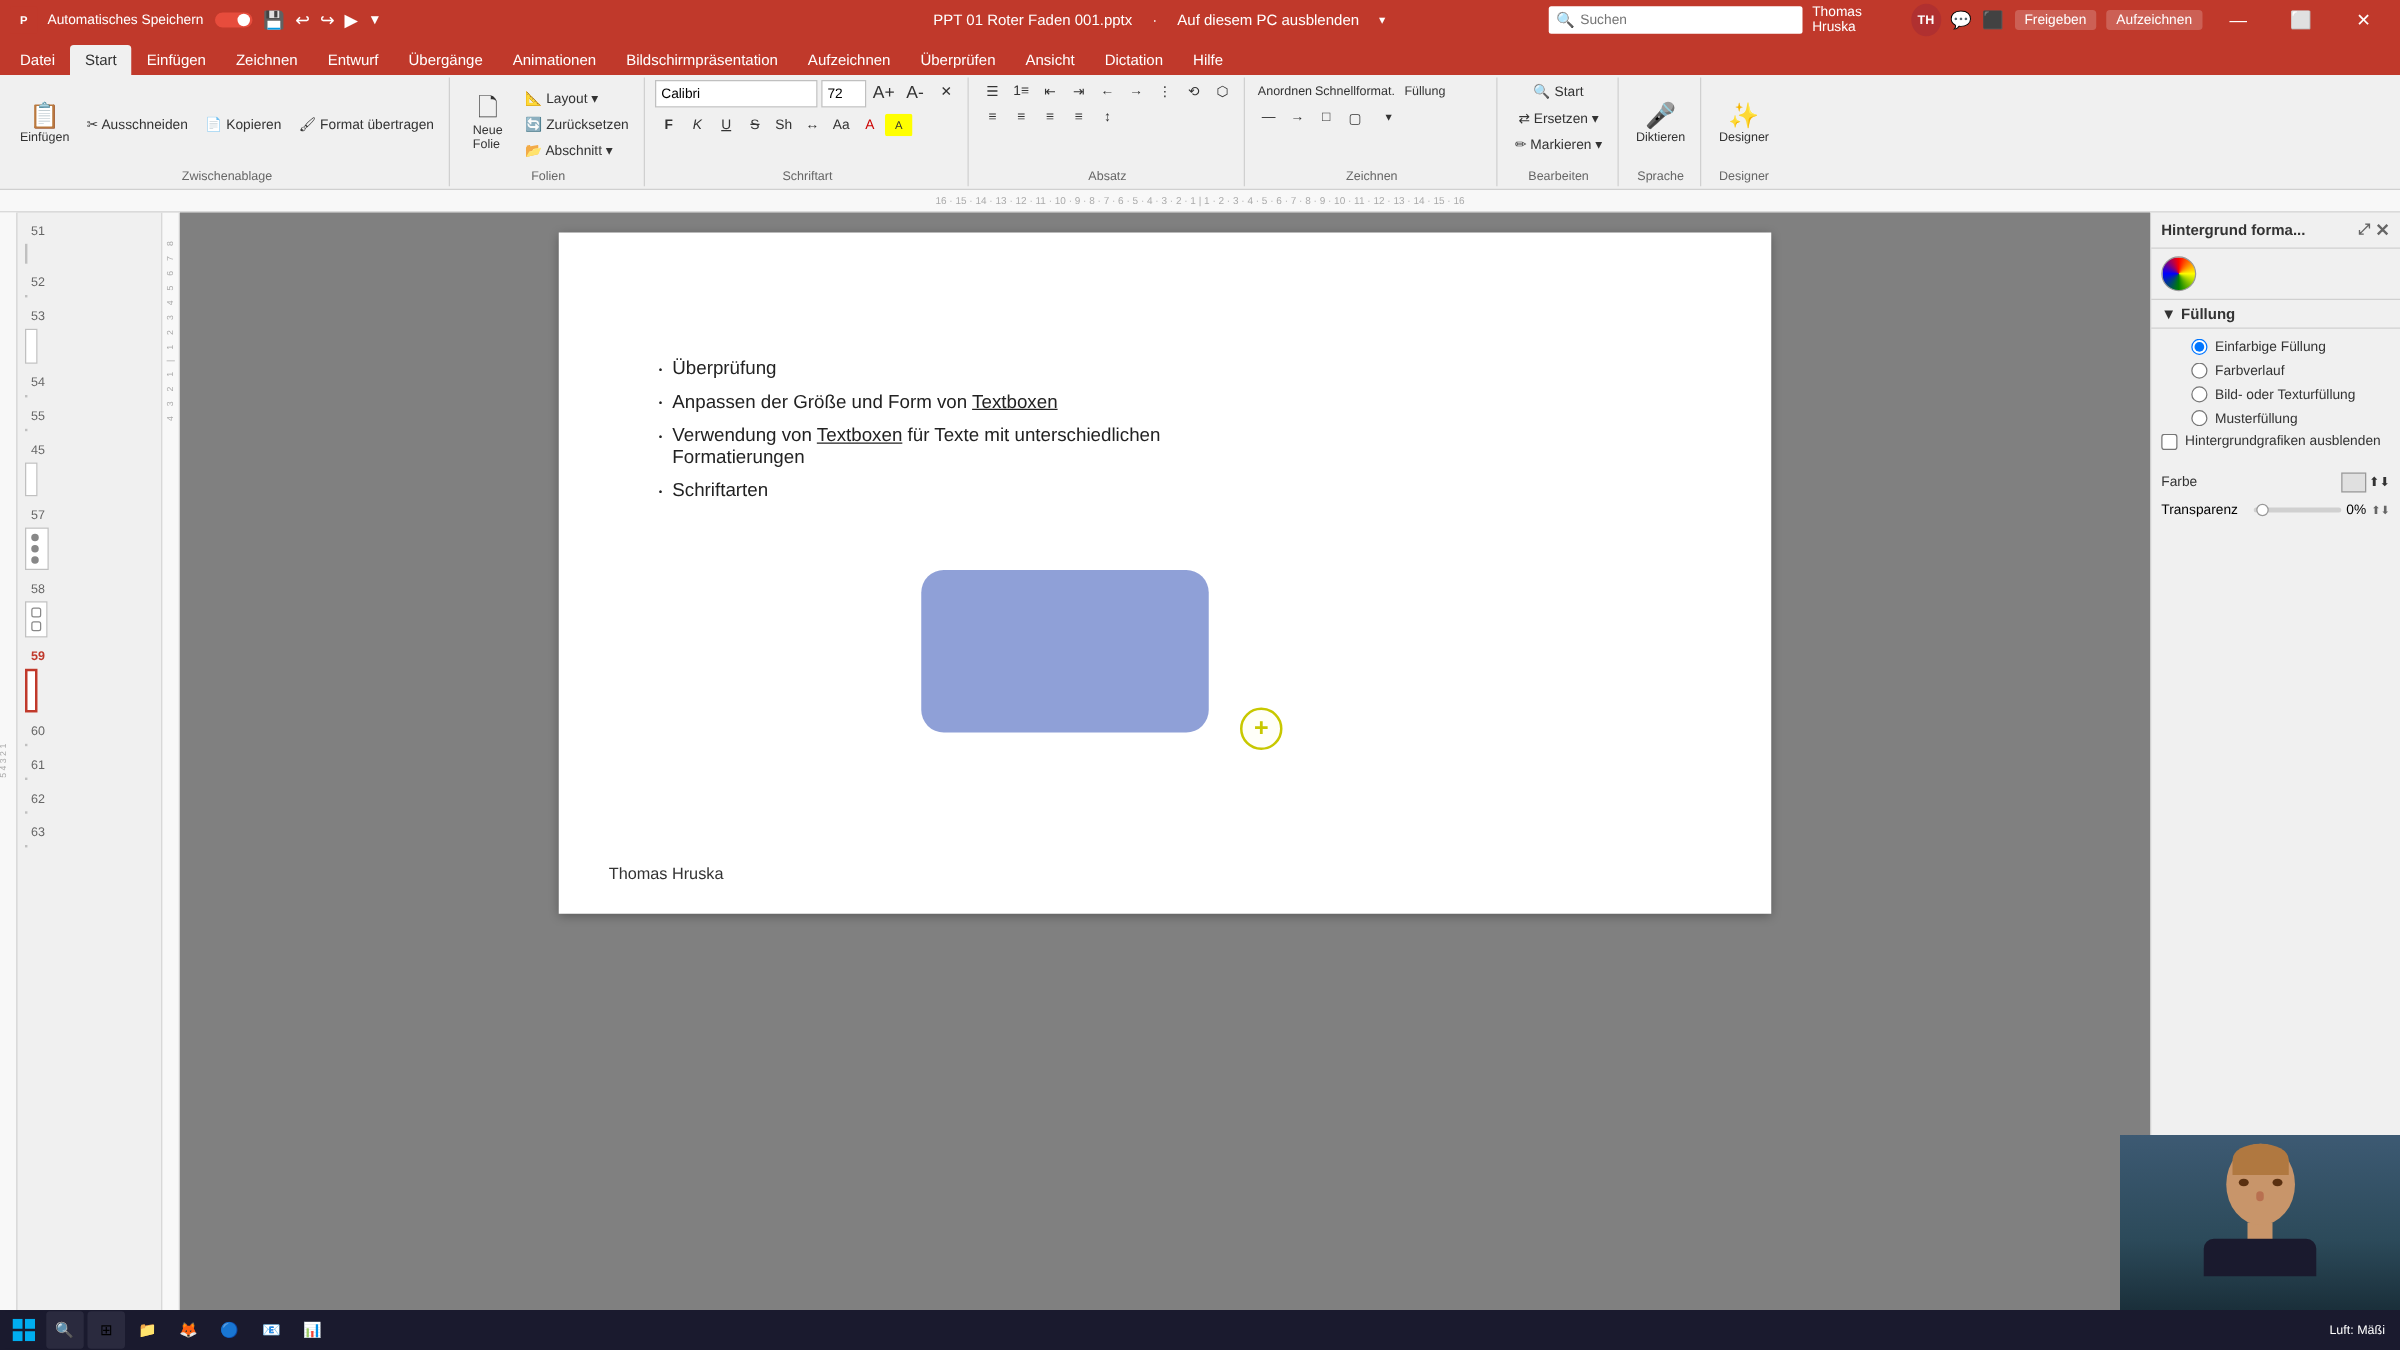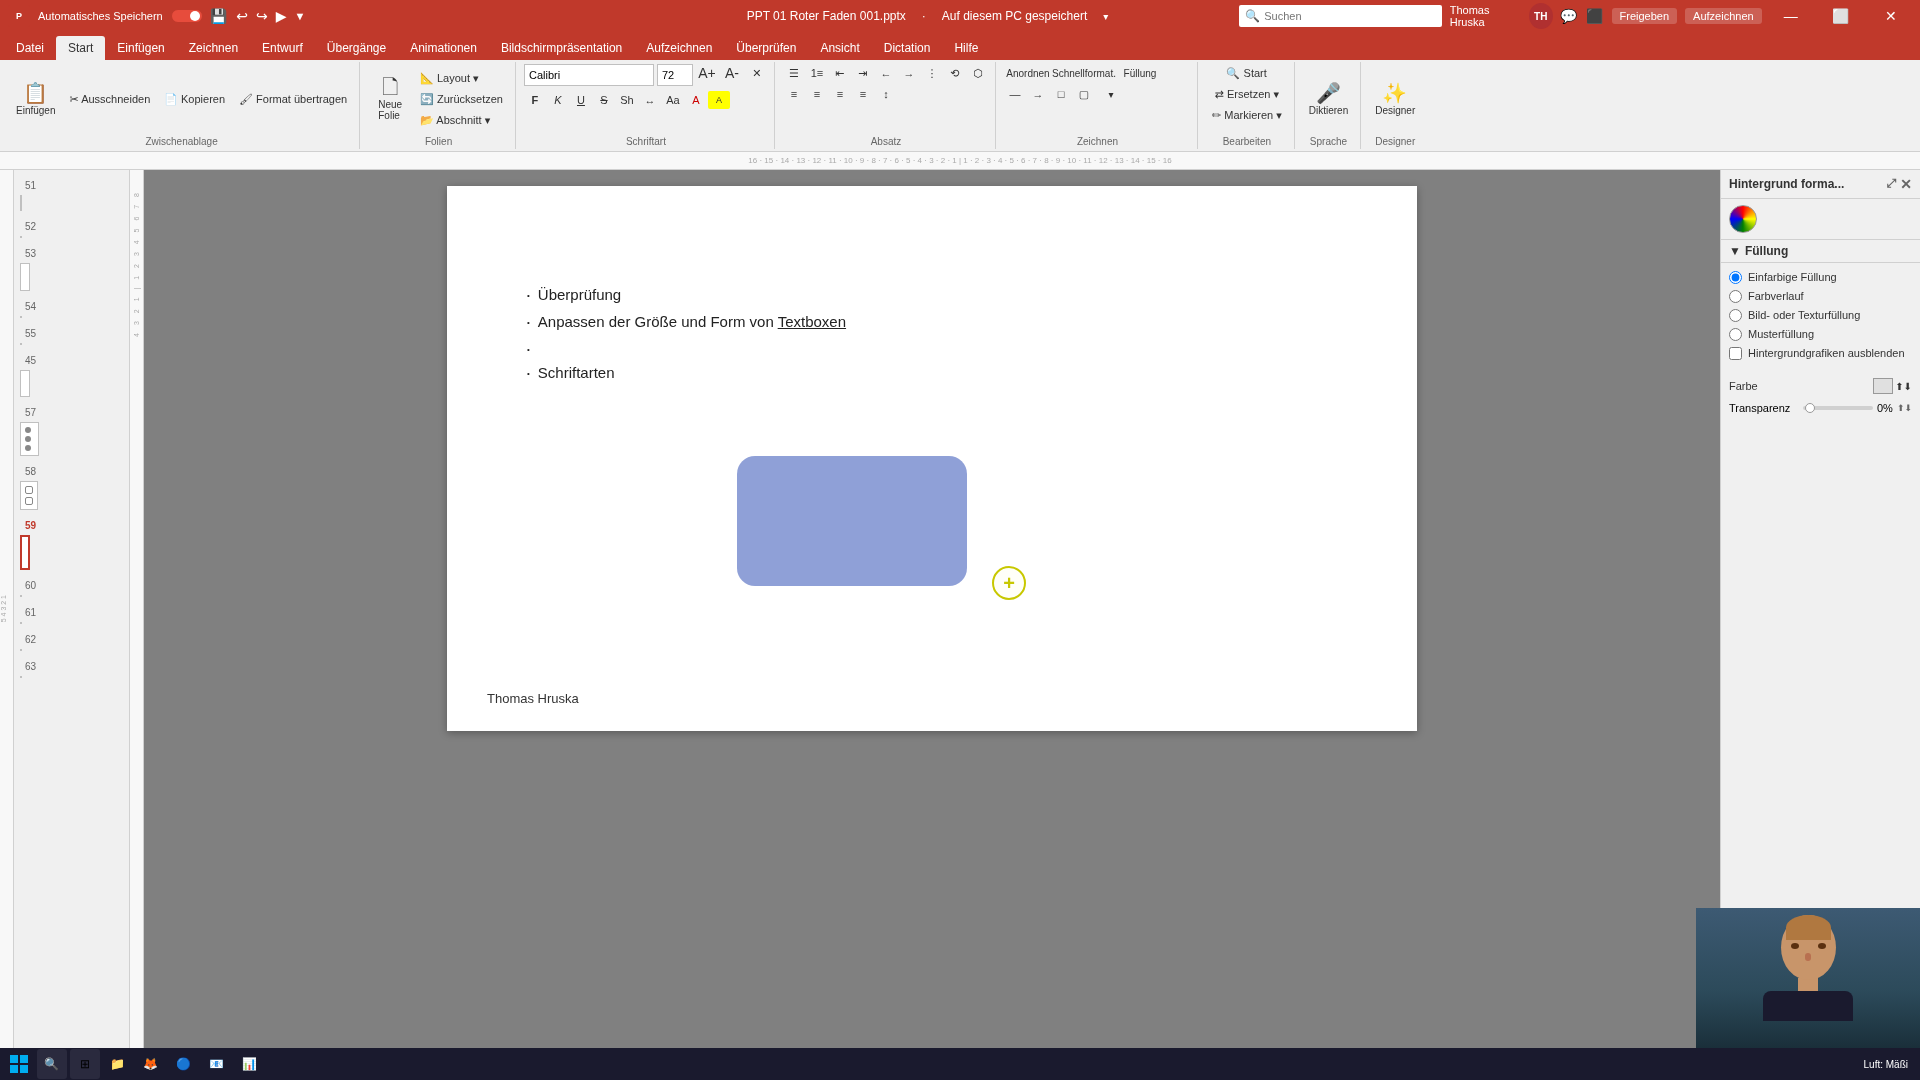--- a/index.html
+++ b/index.html
@@ -300,25 +300,27 @@
       padding: 4px 8px;
       cursor: pointer;
       font-size: 12px;
       font-weight: bold;
       color: #333;
       border-bottom: 1px solid #d0d0d0;
     }
     .panel-section-content { padding: 8px; }
     .radio-option {
       display: flex;
+      align-items: center;
       gap: 6px;
       margin-bottom: 6px;
       font-size: 11px;
       color: #333;
       cursor: pointer;
+      margin-left: 24px;
     }
     .radio-option input[type="radio"] { width: 13px; height: 13px; }
     .checkbox-option {
       display: flex;
       gap: 6px;
       margin-bottom: 6px;
       font-size: 11px;
       color: #333;
       cursor: pointer;
     }
@@ -448,21 +450,21 @@
 
     <span style="cursor:pointer; font-size:14px;">💾</span>
     <span style="cursor:pointer; font-size:14px;">↩</span>
     <span style="cursor:pointer; font-size:14px;">↪</span>
     <span style="cursor:pointer; font-size:14px;">▶</span>
     <span style="cursor:pointer; font-size:11px;">▼</span>
   </div>
   <div class="center">
     <span style="font-size:12px;">PPT 01 Roter Faden 001.pptx</span>
     <span style="font-size:12px;">·</span>
-    <span style="font-size:12px;">Auf diesem PC gespeichert</span>
+    <span style="font-size:12px;">Auf diesem PC ausblenden</span>
     <span style="font-size:10px; cursor:pointer;">▾</span>
   </div>
   <div class="right">
     <div class="search-box">
       <span style="color:#999; font-size:12px;">🔍</span>
       <input style="border: none; outline: none; font-size: 11px; width: 160px;" placeholder="Suchen">
     </div>
     <span style="font-size:11px;">Thomas Hruska</span>
     <div class="user-avatar">
       <span>TH</span>
@@ -804,20 +806,21 @@
           <div class="bullet-item">
             <span class="bullet-dot">•</span>
             <span>Überprüfung</span>
           </div>
           <div class="bullet-item">
             <span class="bullet-dot">•</span>
             <span>Anpassen der Größe und Form von <span class="underlined">Textboxen</span></span>
           </div>
           <div class="bullet-item">
             <span class="bullet-dot">•</span>
+            <span>Verwendung von <span class="underlined">Textboxen</span> für Texte mit unterschiedlichen<br>Formatierungen</span>
           </div>
           <div class="bullet-item">
             <span class="bullet-dot">•</span>
             <span>Schriftarten</span>
           </div>
         </div>
 
         <div class="blue-shape"></div>
 
         <div class="cursor-plus">

